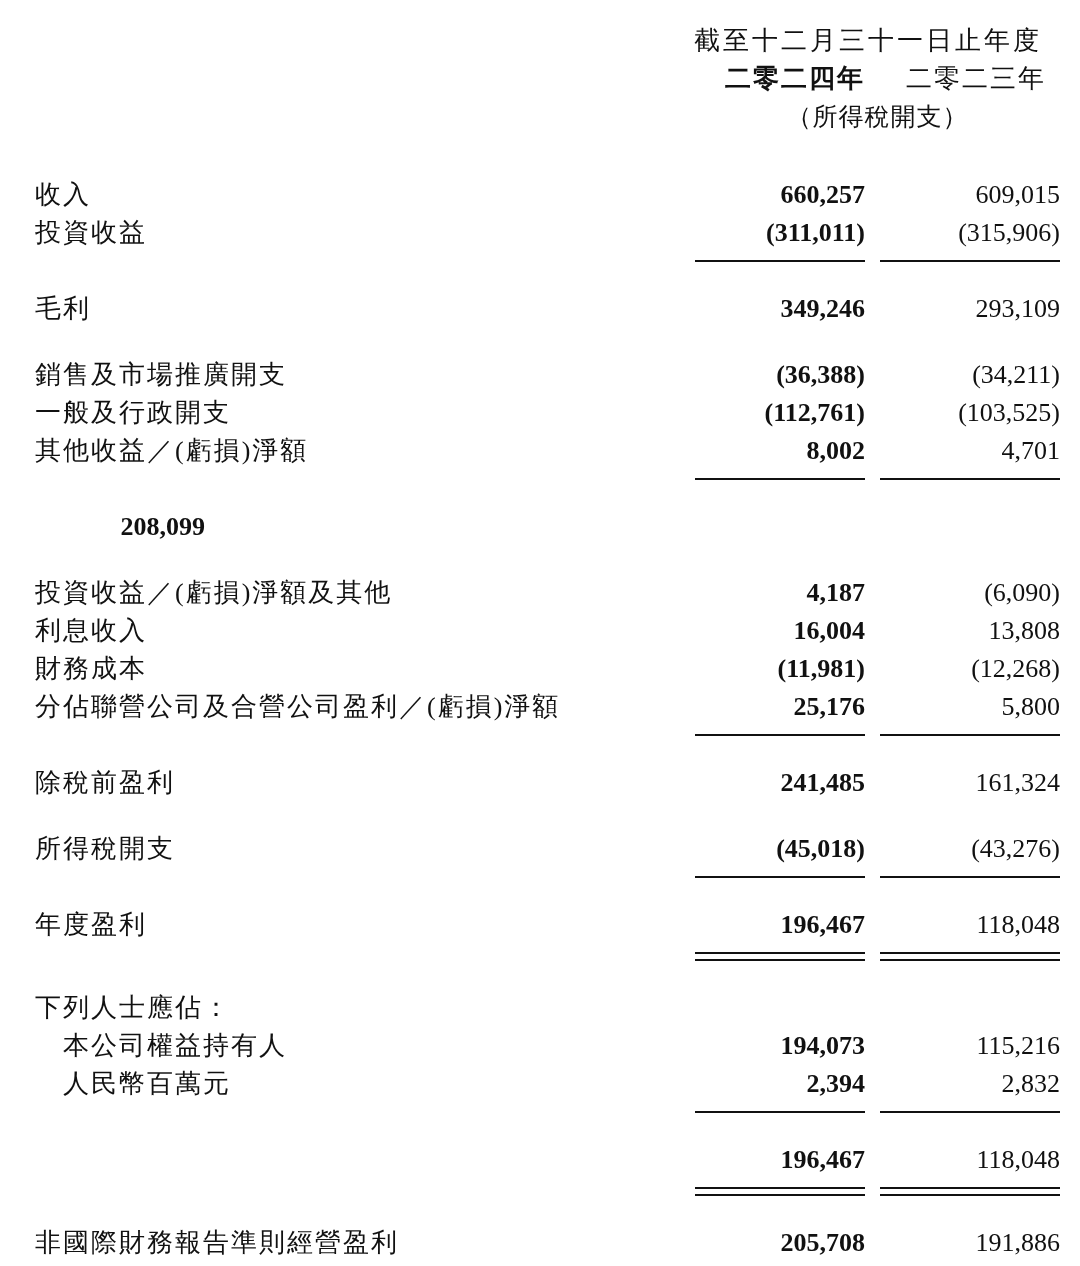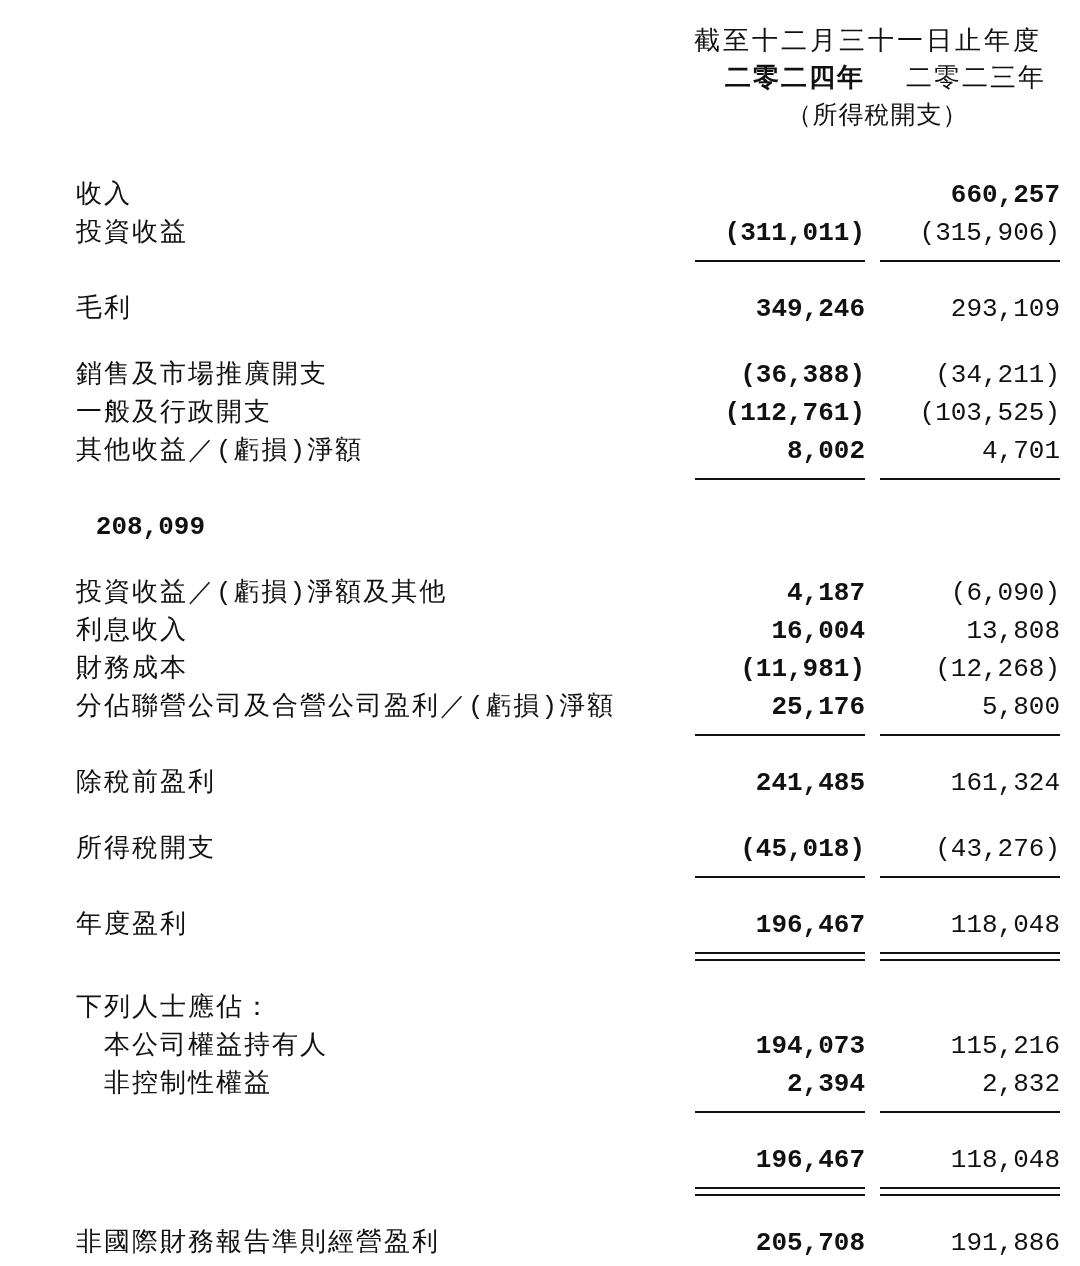--- a/index.html
+++ b/index.html
@@ -23,27 +23,25 @@
     font-weight: 400;
     font-size: 26px;
     line-height: 38px;
     letter-spacing: 3px;
   }
   .row {
     display: flex;
     align-items: baseline;
     line-height: 38px;
     font-size: 26px;
-    font-family: Liberation Mono, monospace;
   }
   .label {
     flex: 1;
     letter-spacing: 2px;
     white-space: nowrap;
-    margin-left: 41px;
   }
   .row.indent .label { padding-left: 28px; }
   .v1 {
     width: 170px;
     text-align: right;
     font-weight: 700;
     white-space: nowrap;
   }
   .v2 {
     width: 180px;
@@ -94,20 +92,21 @@
   <div class="row hdr3">
     <span class="label"></span>
     <span class="unit">（所得稅開支）</span>
   </div>
 
   <div>
       <div class="section">
         <div class="row">
           <span class="label">收入</span>
           <span class="v1">660,257</span>
+          <span class="v2">609,015</span>
         </div>
         <div class="row">
           <span class="label">投資收益</span>
           <span class="v1">(311,011)</span>
           <span class="v2">(315,906)</span>
         </div>
         <div class="rule-row">
           <span class="rule-spacer"></span>
           <span class="rule r1 single"></span>
           <span class="rule r2 single"></span>
@@ -210,21 +209,21 @@
           <span class="label">下列人士應佔：</span>
           <span class="v1"></span>
           <span class="v2"></span>
         </div>
         <div class="row indent">
           <span class="label">本公司權益持有人</span>
           <span class="v1">194,073</span>
           <span class="v2">115,216</span>
         </div>
         <div class="row indent">
-          <span class="label">非控制性權益</span>
+          <span class="label">人民幣百萬元</span>
           <span class="v1">2,394</span>
           <span class="v2">2,832</span>
         </div>
         <div class="rule-row">
           <span class="rule-spacer"></span>
           <span class="rule r1 single"></span>
           <span class="rule r2 single"></span>
         </div>
       </div>
       <div class="section">

